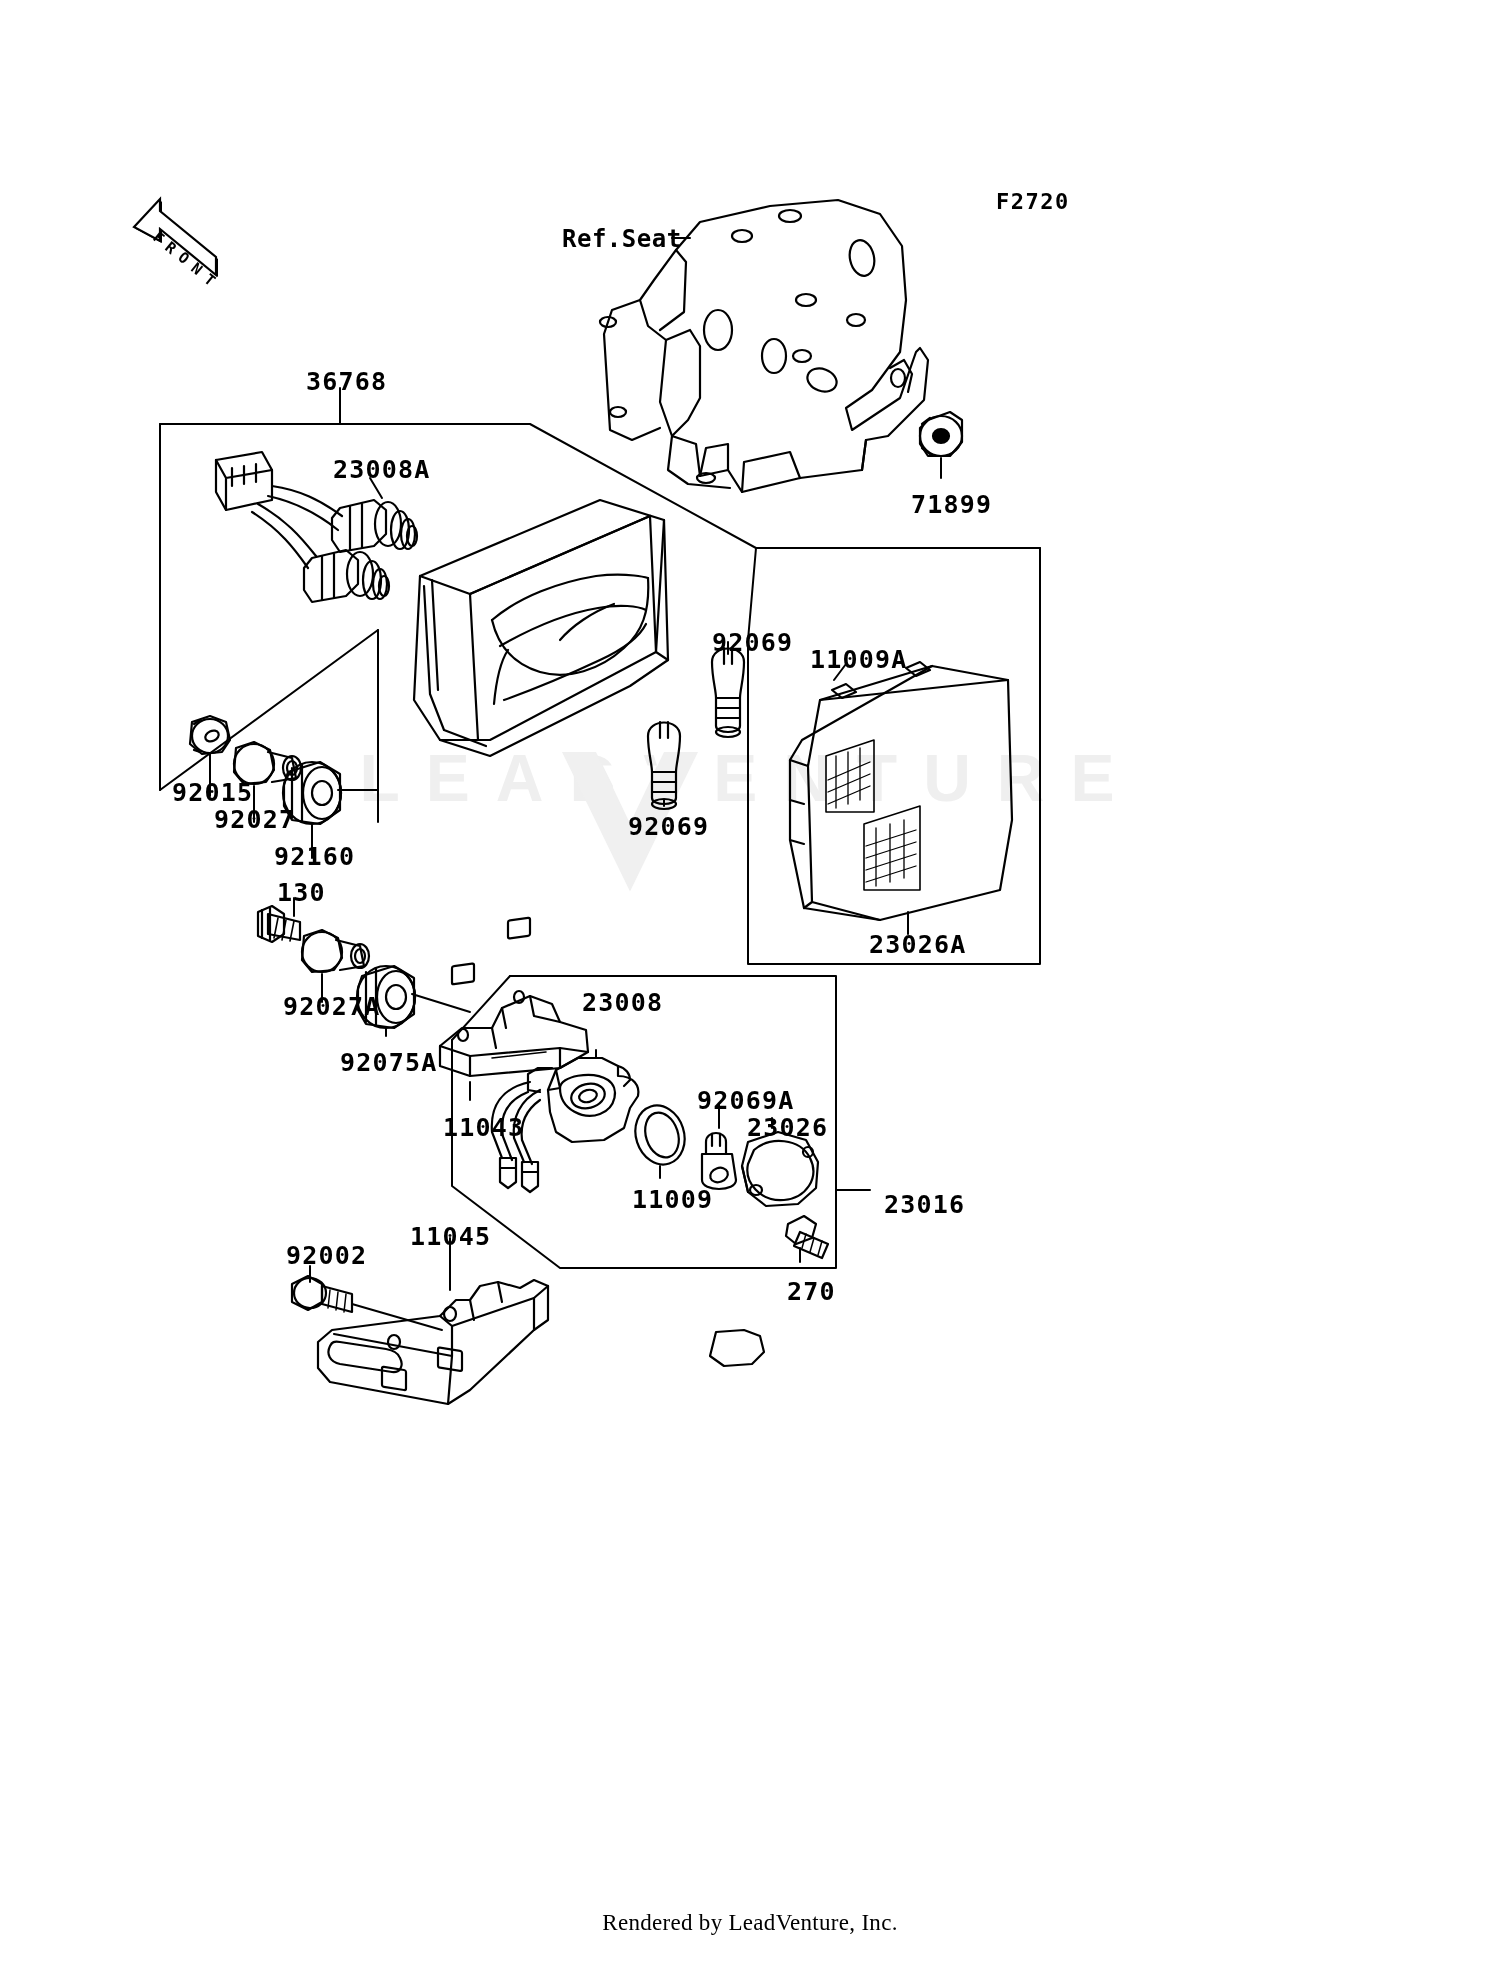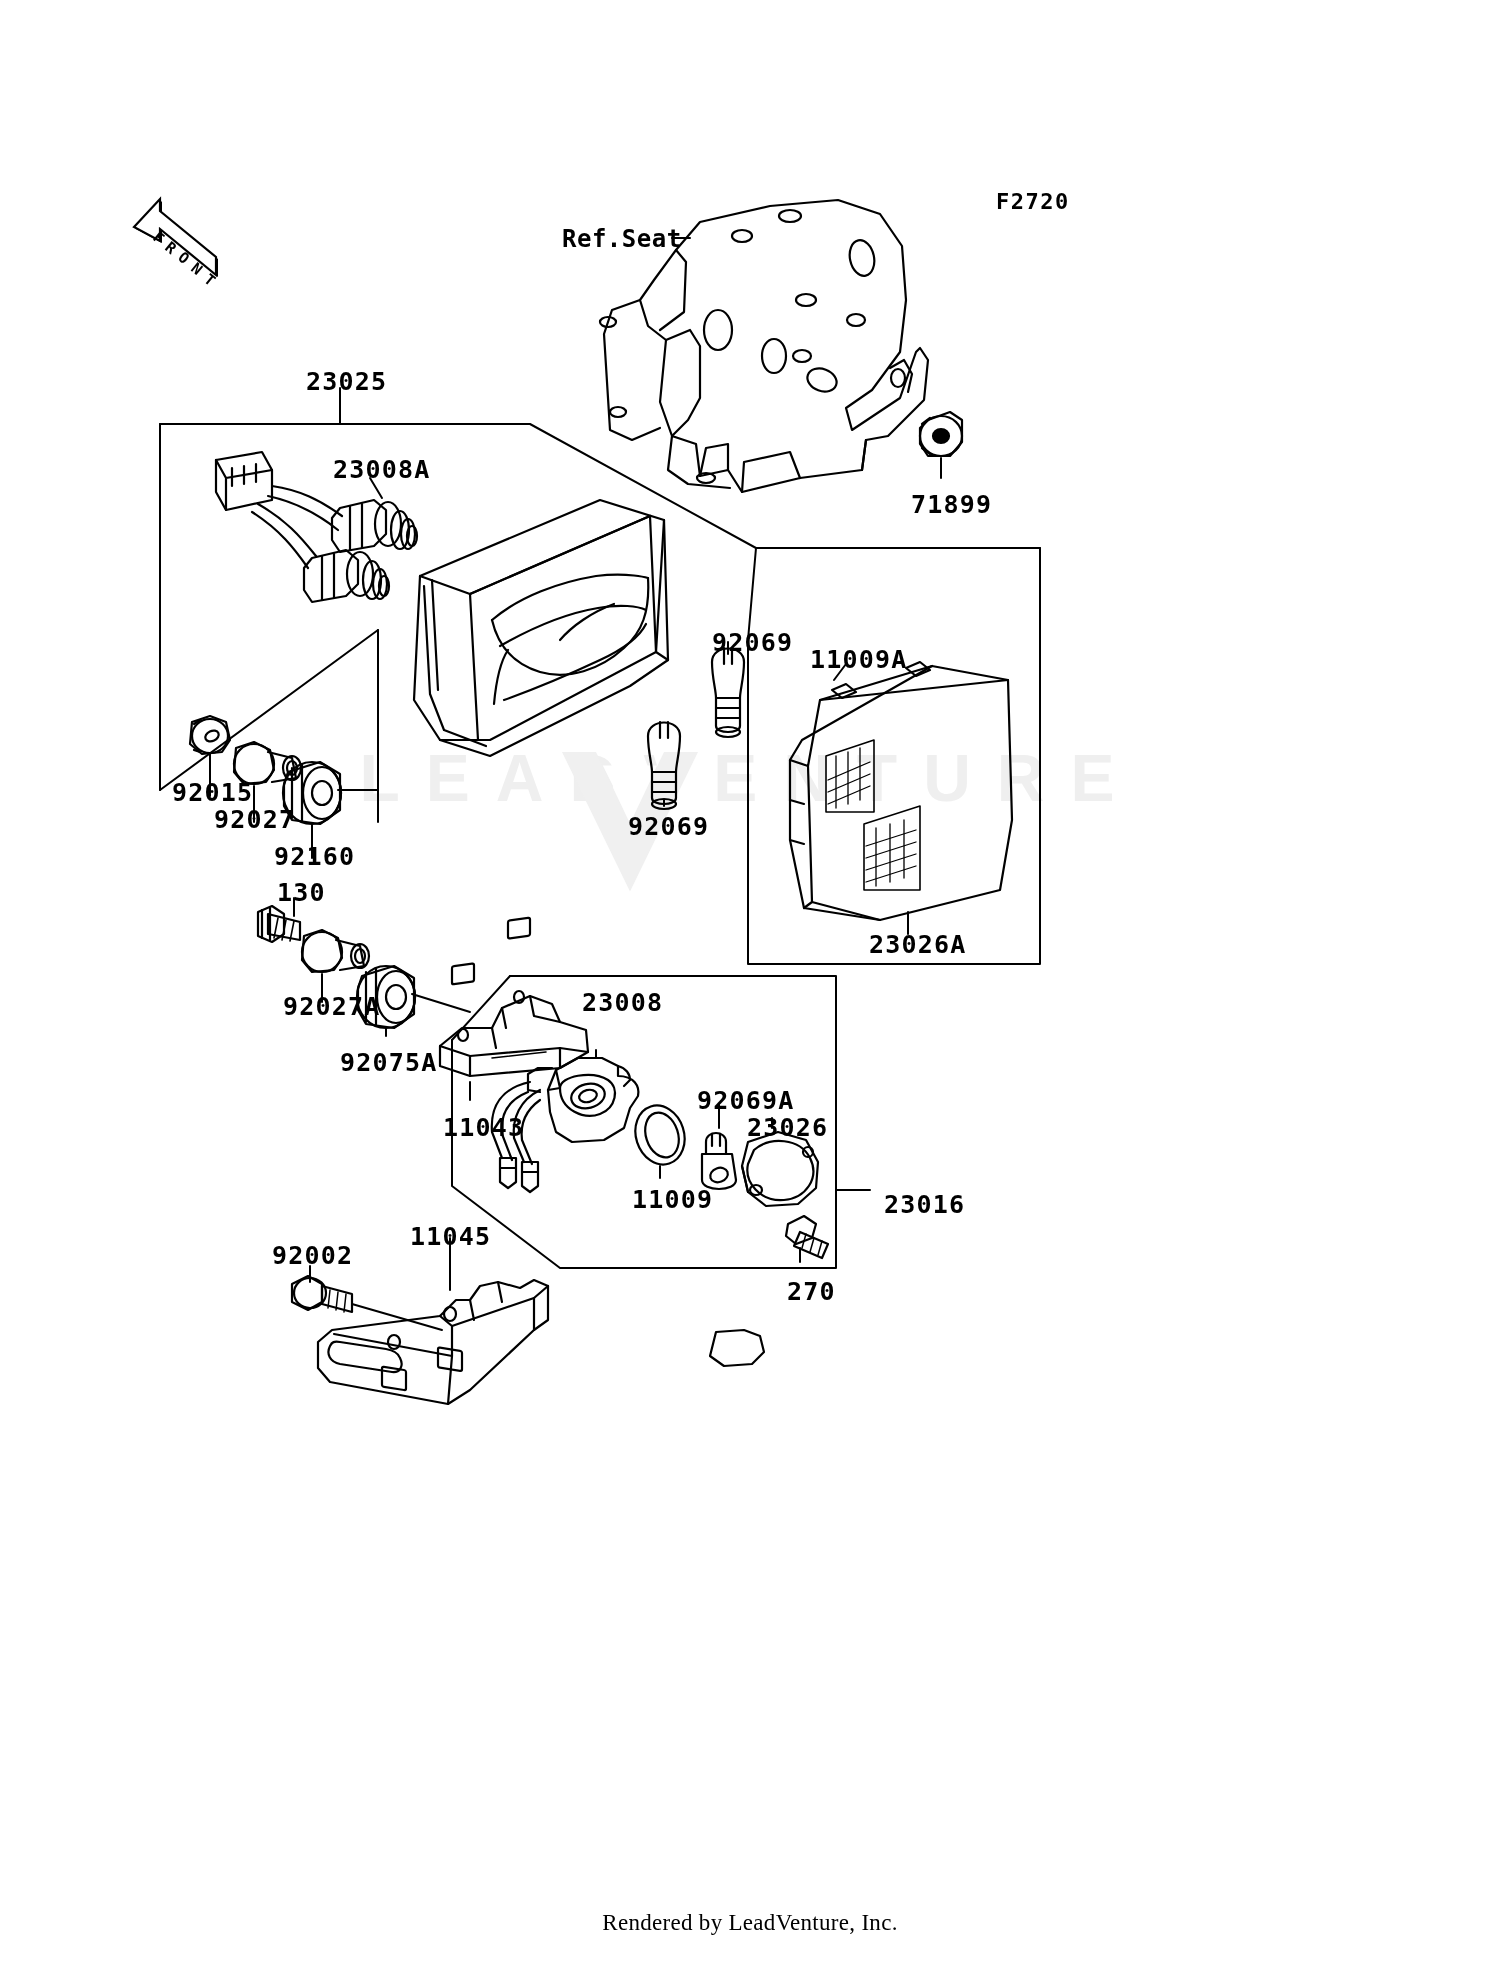--- a/index.html
+++ b/index.html
@@ -346,37 +346,37 @@
                  C398 1352 392 1350 386 1349 L340 1342 C334 1341 332 1342 330 1346 Z"></path>
       </g>
       <path d="M450 1238 L450 1290" stroke-width="2"></path>
 
     </g>
   </svg>
 
   <div class="diagcode" style="left:996px;top:189px">F2720</div>
   <div class="refseat" style="left:562px;top:225px">Ref.Seat</div>
 
-  <div class="lbl" style="left:306px;top:367px">23025</div>
+  <div class="lbl" style="left:306px;top:367px">36768</div>
   <div class="lbl" style="left:333px;top:455px">23008A</div>
   <div class="lbl" style="left:911px;top:490px">71899</div>
   <div class="lbl" style="left:712px;top:628px">92069</div>
   <div class="lbl" style="left:810px;top:645px">11009A</div>
   <div class="lbl" style="left:628px;top:812px">92069</div>
   <div class="lbl" style="left:172px;top:778px">92015</div>
   <div class="lbl" style="left:214px;top:805px">92027</div>
   <div class="lbl" style="left:274px;top:842px">92160</div>
   <div class="lbl" style="left:277px;top:878px">130</div>
   <div class="lbl" style="left:869px;top:930px">23026A</div>
   <div class="lbl" style="left:283px;top:992px">92027A</div>
   <div class="lbl" style="left:340px;top:1048px">92075A</div>
   <div class="lbl" style="left:582px;top:988px">23008</div>
   <div class="lbl" style="left:443px;top:1113px">11043</div>
   <div class="lbl" style="left:697px;top:1086px">92069A</div>
   <div class="lbl" style="left:747px;top:1113px">23026</div>
   <div class="lbl" style="left:632px;top:1185px">11009</div>
   <div class="lbl" style="left:884px;top:1190px">23016</div>
   <div class="lbl" style="left:787px;top:1277px">270</div>
-  <div class="lbl" style="left:272px;top:1241px">92002</div>
+  <div class="lbl" style="left:286px;top:1241px">92002</div>
   <div class="lbl" style="left:410px;top:1222px">11045</div>
 
   <div class="footer">Rendered by LeadVenture, Inc.</div>
 </div>
 
 </body></html>

